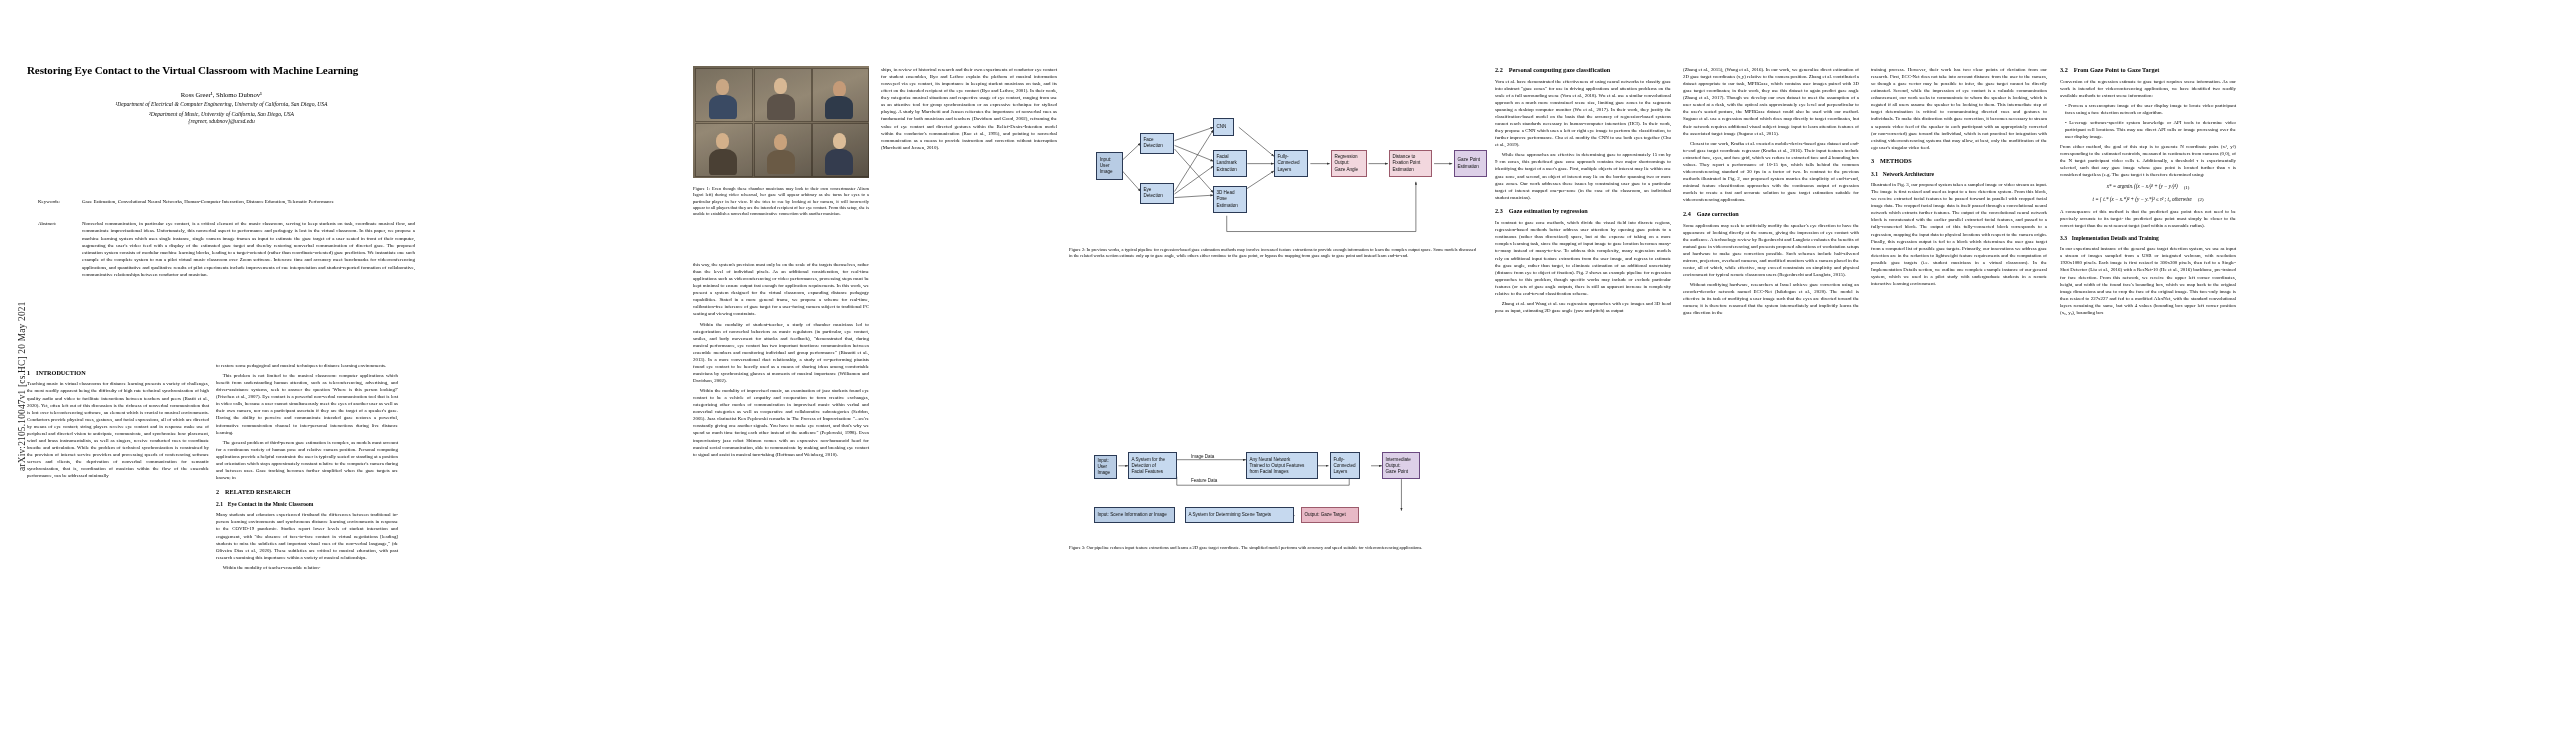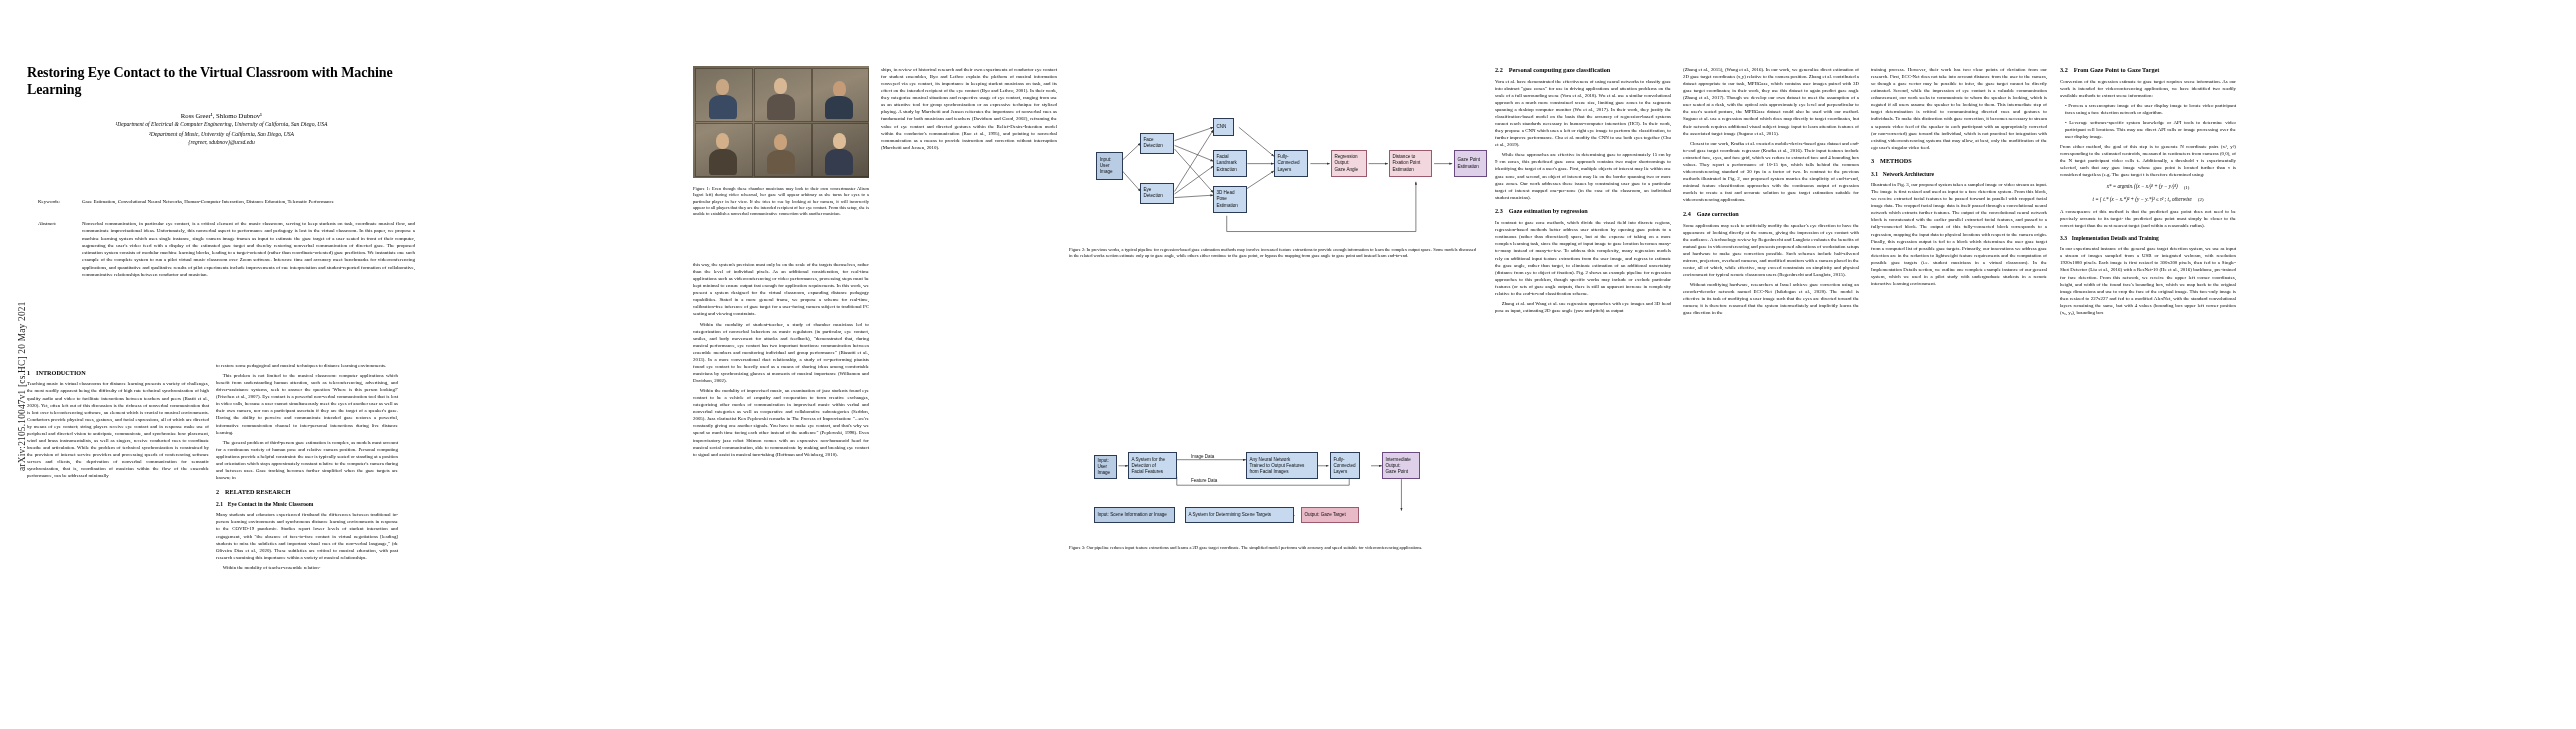--- a/index.html
+++ b/index.html
@@ -8,21 +8,21 @@
   .page{position:absolute;inset:0;background:#fff;}
 
   
   .arxiv-stamp{position:absolute;left:17px;top:216px;width:18px;height:255px;
     writing-mode:vertical-rl;transform:rotate(180deg);
     font-family:"Liberation Serif",serif;font-size:9.4px;letter-spacing:0.2px;
     color:#222;white-space:nowrap;}
 
   
   .hdr{position:absolute;left:27px;top:64px;width:389px;}
-  .title{font-size:14px;font-weight:bold;line-height:1.22;letter-spacing:-0.1px;}
+  .title{font-size:11px;font-weight:bold;line-height:1.22;letter-spacing:-0.1px;}
   .authors{margin-top:13.4px;text-align:center;font-size:6.7px;}
   .affil{text-align:center;font-size:5.6px;font-style:italic;line-height:1.45;margin-top:1.8px;}
   .email{text-align:center;font-size:5.6px;font-style:italic;margin-top:0.6px;}
 
   .kwblock{position:absolute;left:38px;top:198px;width:377px;display:flex;font-size:5px;line-height:1.42;}
   .kwlabel{width:44px;flex:0 0 44px;}
   .kwtext{flex:1;text-align:justify;}
 
   .absblock{position:absolute;left:38px;top:220px;width:377px;display:flex;font-size:5px;line-height:1.46;}
   .abslabel{width:44px;flex:0 0 44px;}

